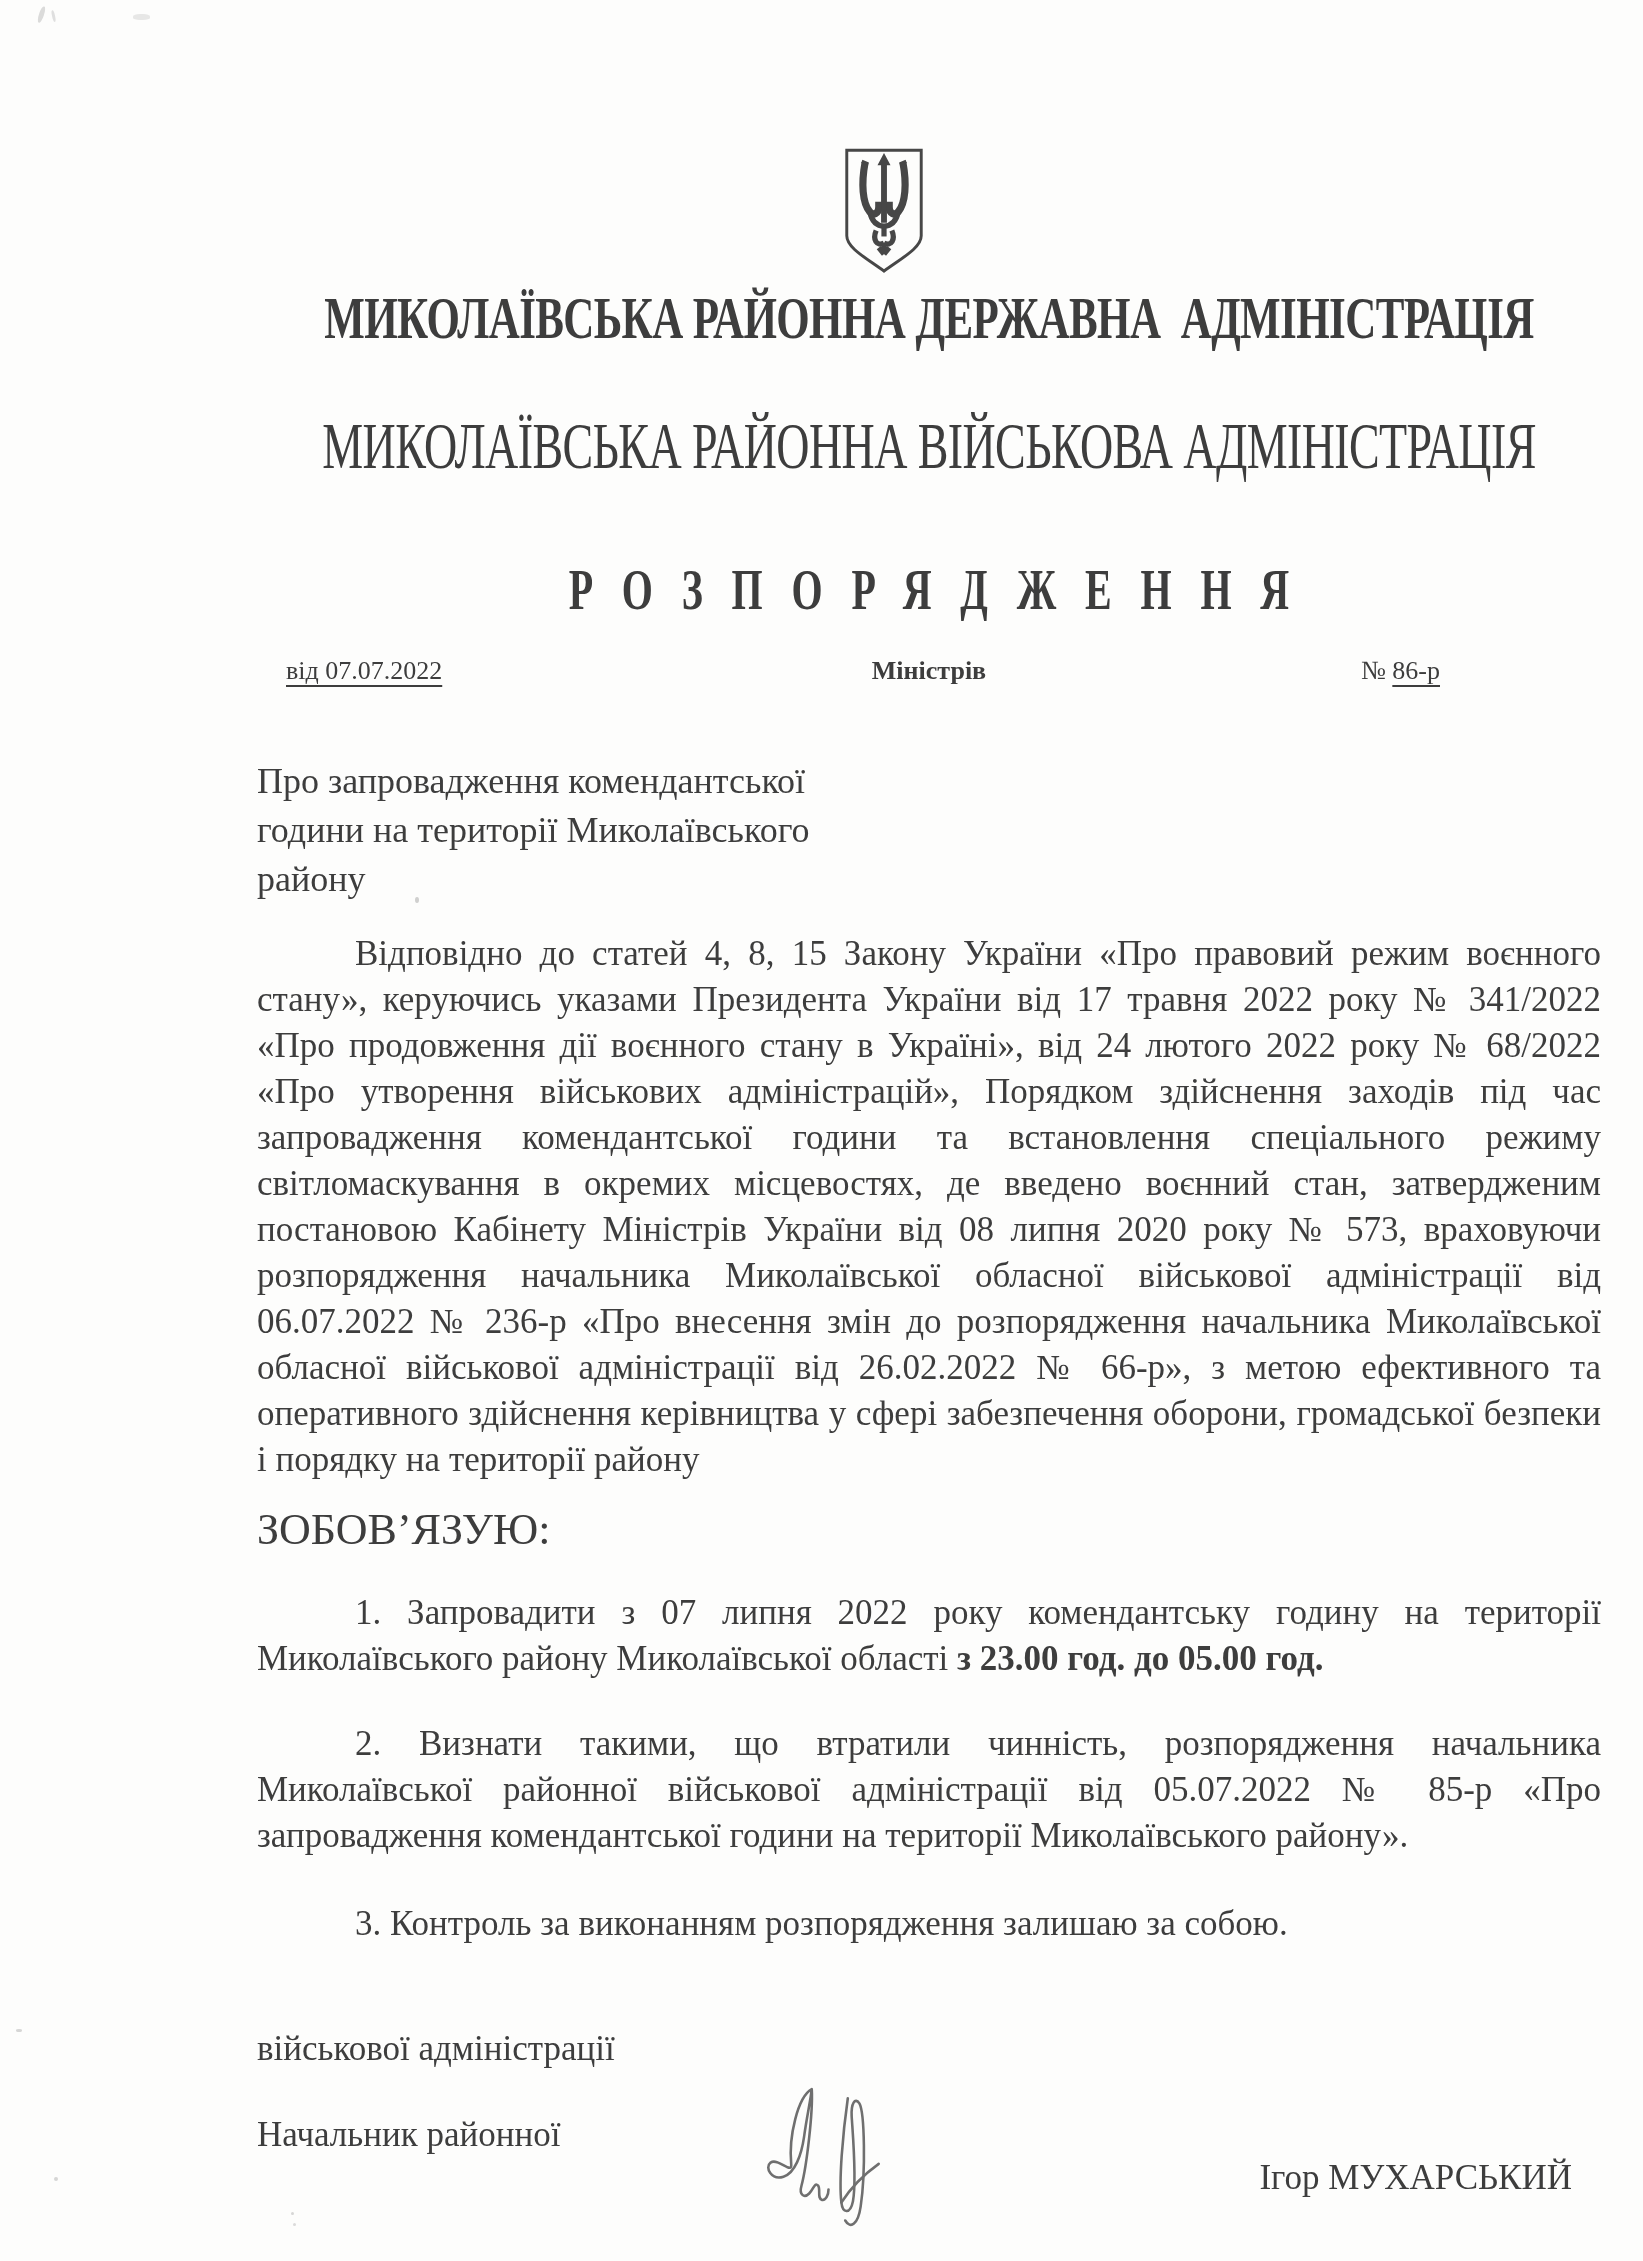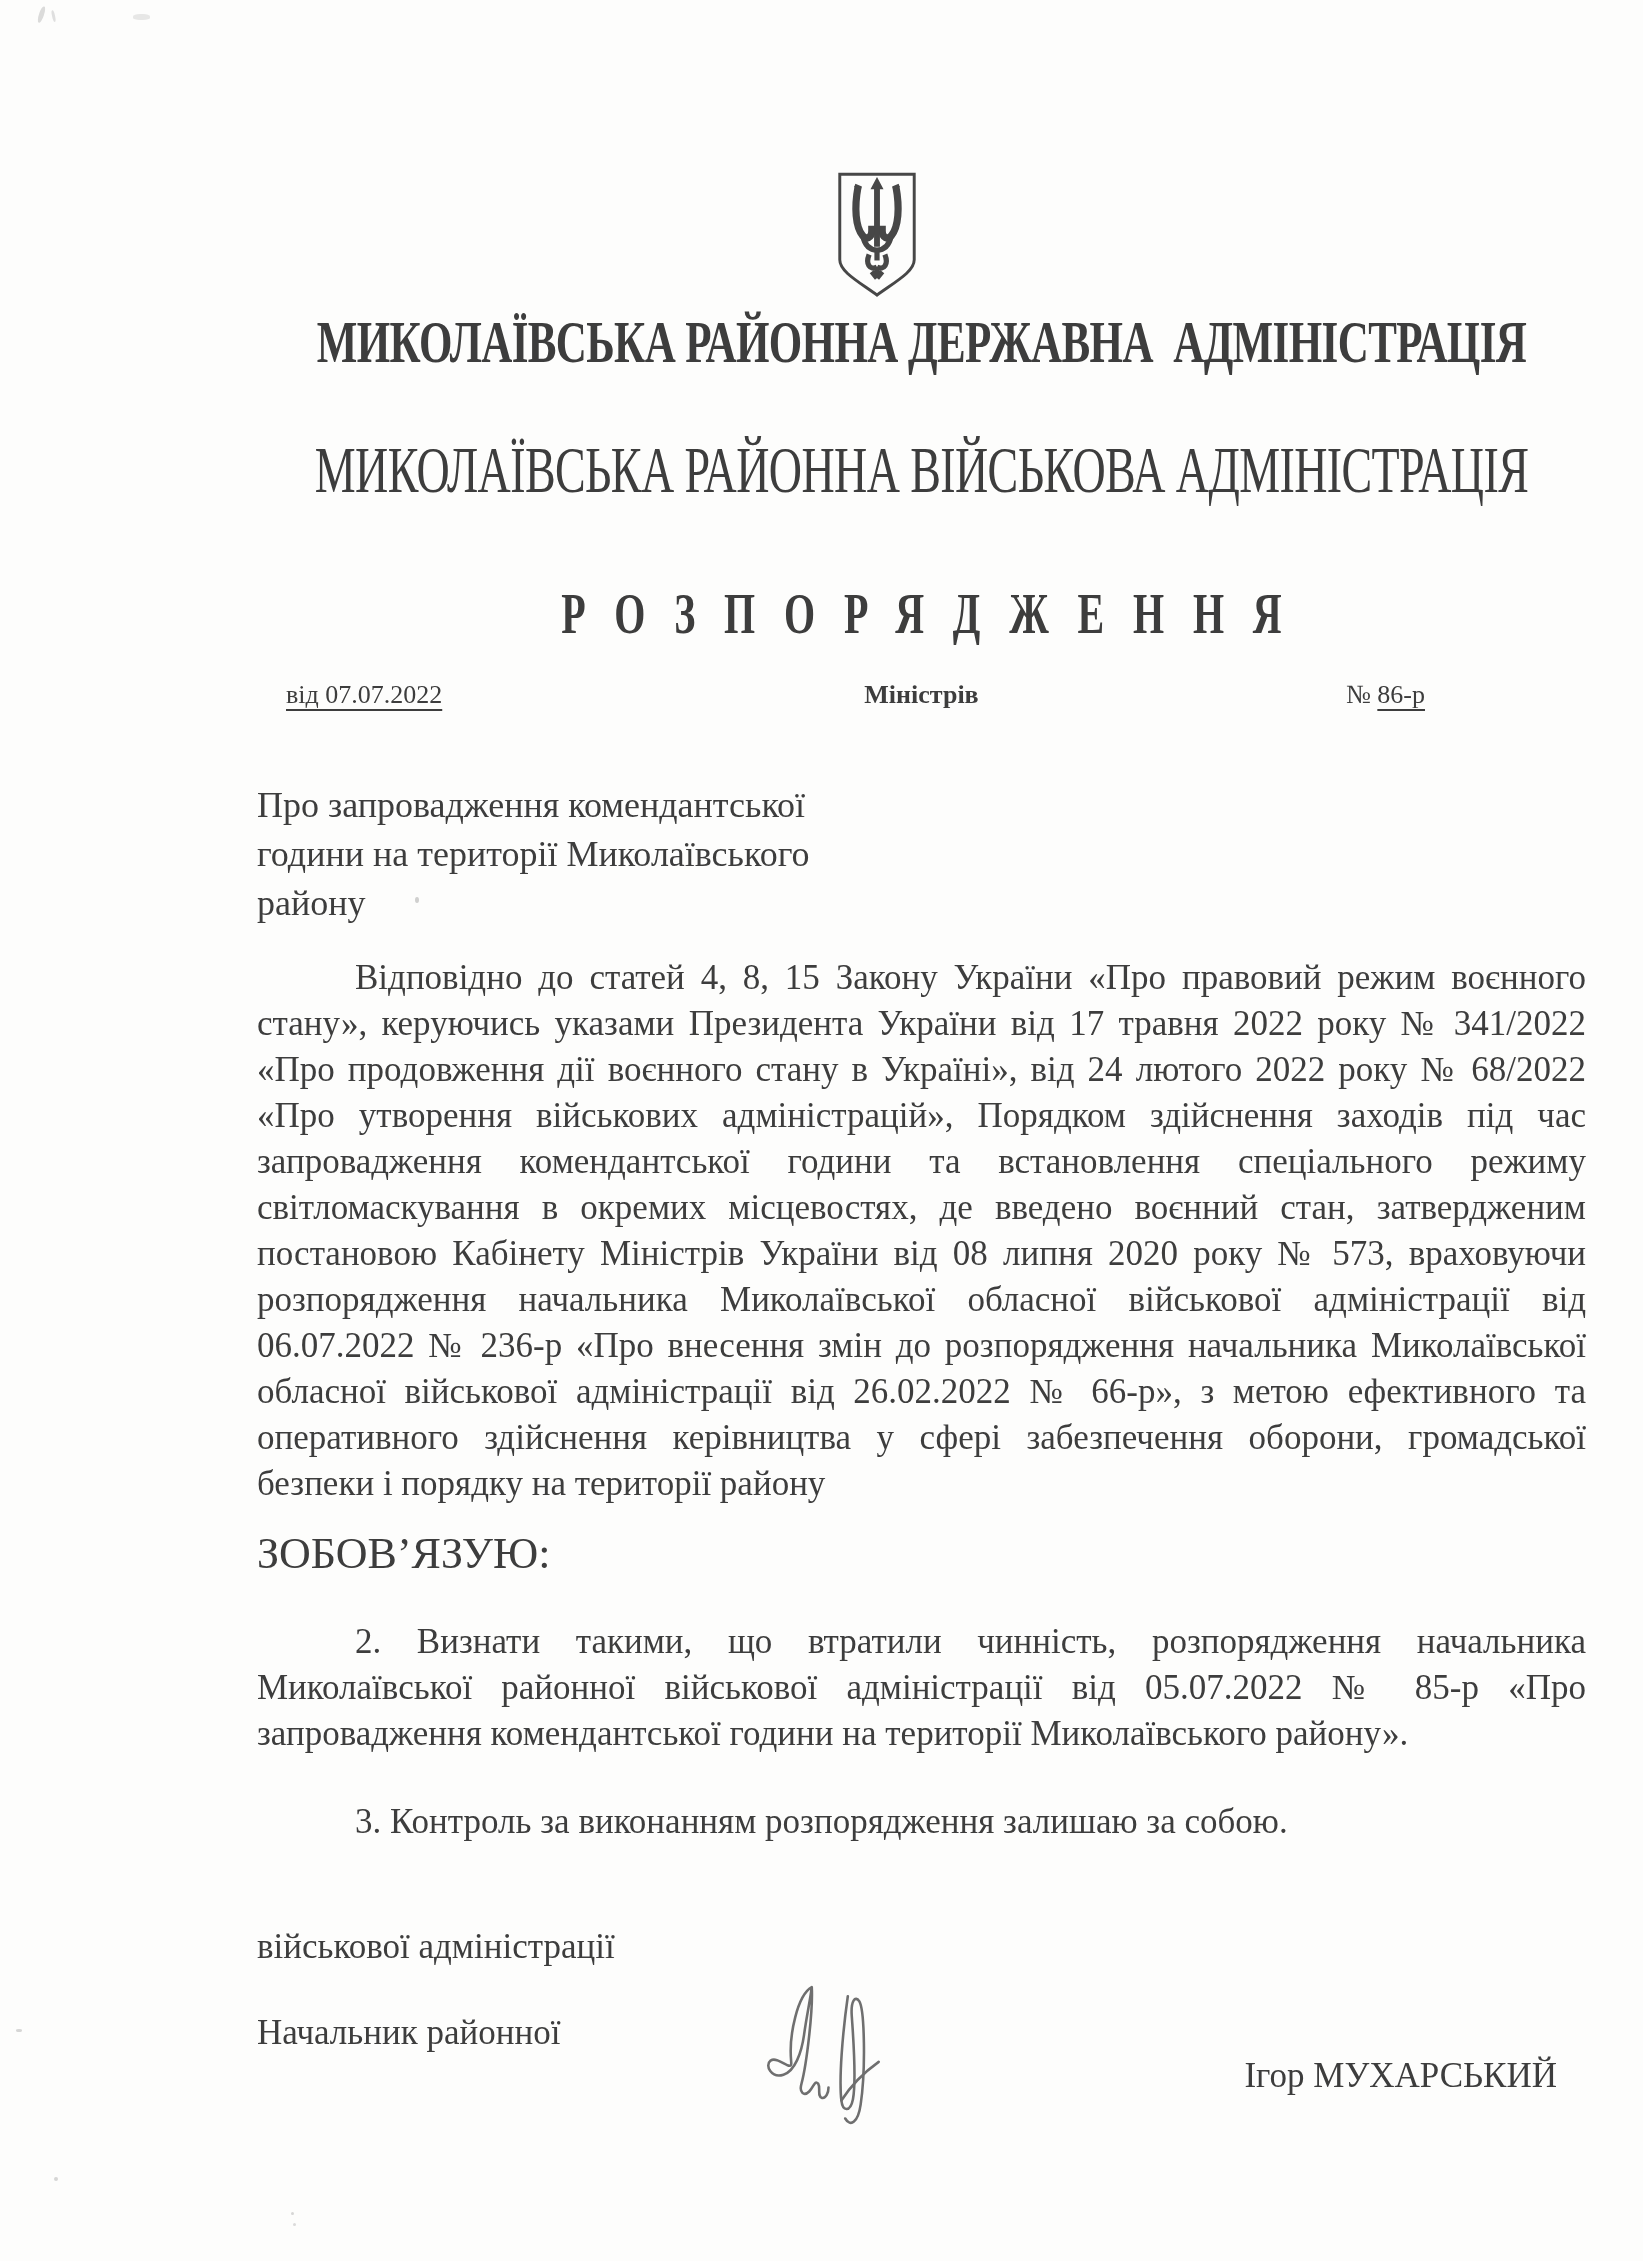--- a/index.html
+++ b/index.html
@@ -4,21 +4,21 @@
 <style>
   html,body{margin:0;padding:0;background:#fdfdfc;}
   .page{
     position:relative;
     width:1644px;height:2261px;
     background:#fdfdfc;
     color:#3d3d3d;
     font-family:"Liberation Serif","DejaVu Serif",serif;
     overflow:hidden;
   }
-  .content{position:absolute;left:257px;right:58px;top:0;margin-top:24px;}
+  .content{position:absolute;left:257px;right:43px;top:0;}
 
   
   .coat{margin-top:147px;text-align:center;}
   .coat svg{display:inline-block;transform:translateX(-45px);}
 
   
   .org1{
     margin-top:17px;text-align:center;
     font-size:43px;font-weight:bold;line-height:1.15;
     white-space:pre;letter-spacing:-0.6px;
@@ -140,20 +140,21 @@
       <div>Про запровадження комендантської</div>
       <div>години на території Миколаївського</div>
       <div>району</div>
     </div>
 
     <p class="preamble">Відповідно до статей 4, 8, 15 Закону України «Про правовий режим воєнного стану», керуючись указами Президента України від 17 травня 2022 року № 341/2022 «Про продовження дії воєнного стану в Україні», від 24 лютого 2022 року № 68/2022 «Про утворення військових адміністрацій», Порядком здійснення заходів під час запровадження комендантської години та встановлення спеціального режиму світломаскування в окремих місцевостях, де введено воєнний стан, затвердженим постановою Кабінету Міністрів України від 08 липня 2020 року № 573, враховуючи розпорядження начальника Миколаївської обласної військової адміністрації від 06.07.2022 № 236-р «Про внесення змін до розпорядження начальника Миколаївської обласної військової адміністрації від 26.02.2022 № 66-р», з метою ефективного та оперативного здійснення керівництва у сфері забезпечення оборони, громадської безпеки і порядку на території району</p>
 
     <div class="oblige">ЗОБОВ’ЯЗУЮ:</div>
 
     <div class="items">
+      <p class="i1"><span>1. Запровадити з 07 липня 2022 року комендантську годину на території Миколаївського району Миколаївської області </span><b>з 23.00 год. до 05.00 год.</b></p>
       <p class="i2"><span>2. Визнати такими, що втратили чинність, розпорядження начальника Миколаївської районної військової адміністрації від 05.07.2022 № 85-р «Про запровадження комендантської години на території Миколаївського району».</span><b></b></p>
       <p class="i3"><span>3. Контроль за виконанням розпорядження залишаю за собою.</span><b></b></p>
     </div>
 
     <div class="sign-row">
       <div class="sign-pos">
         <div>військової адміністрації</div>
         <div>Начальник районної</div>
       </div>
       <svg class="sign-script" width="148" height="161" viewBox="0 0 230 250" aria-hidden="true">

